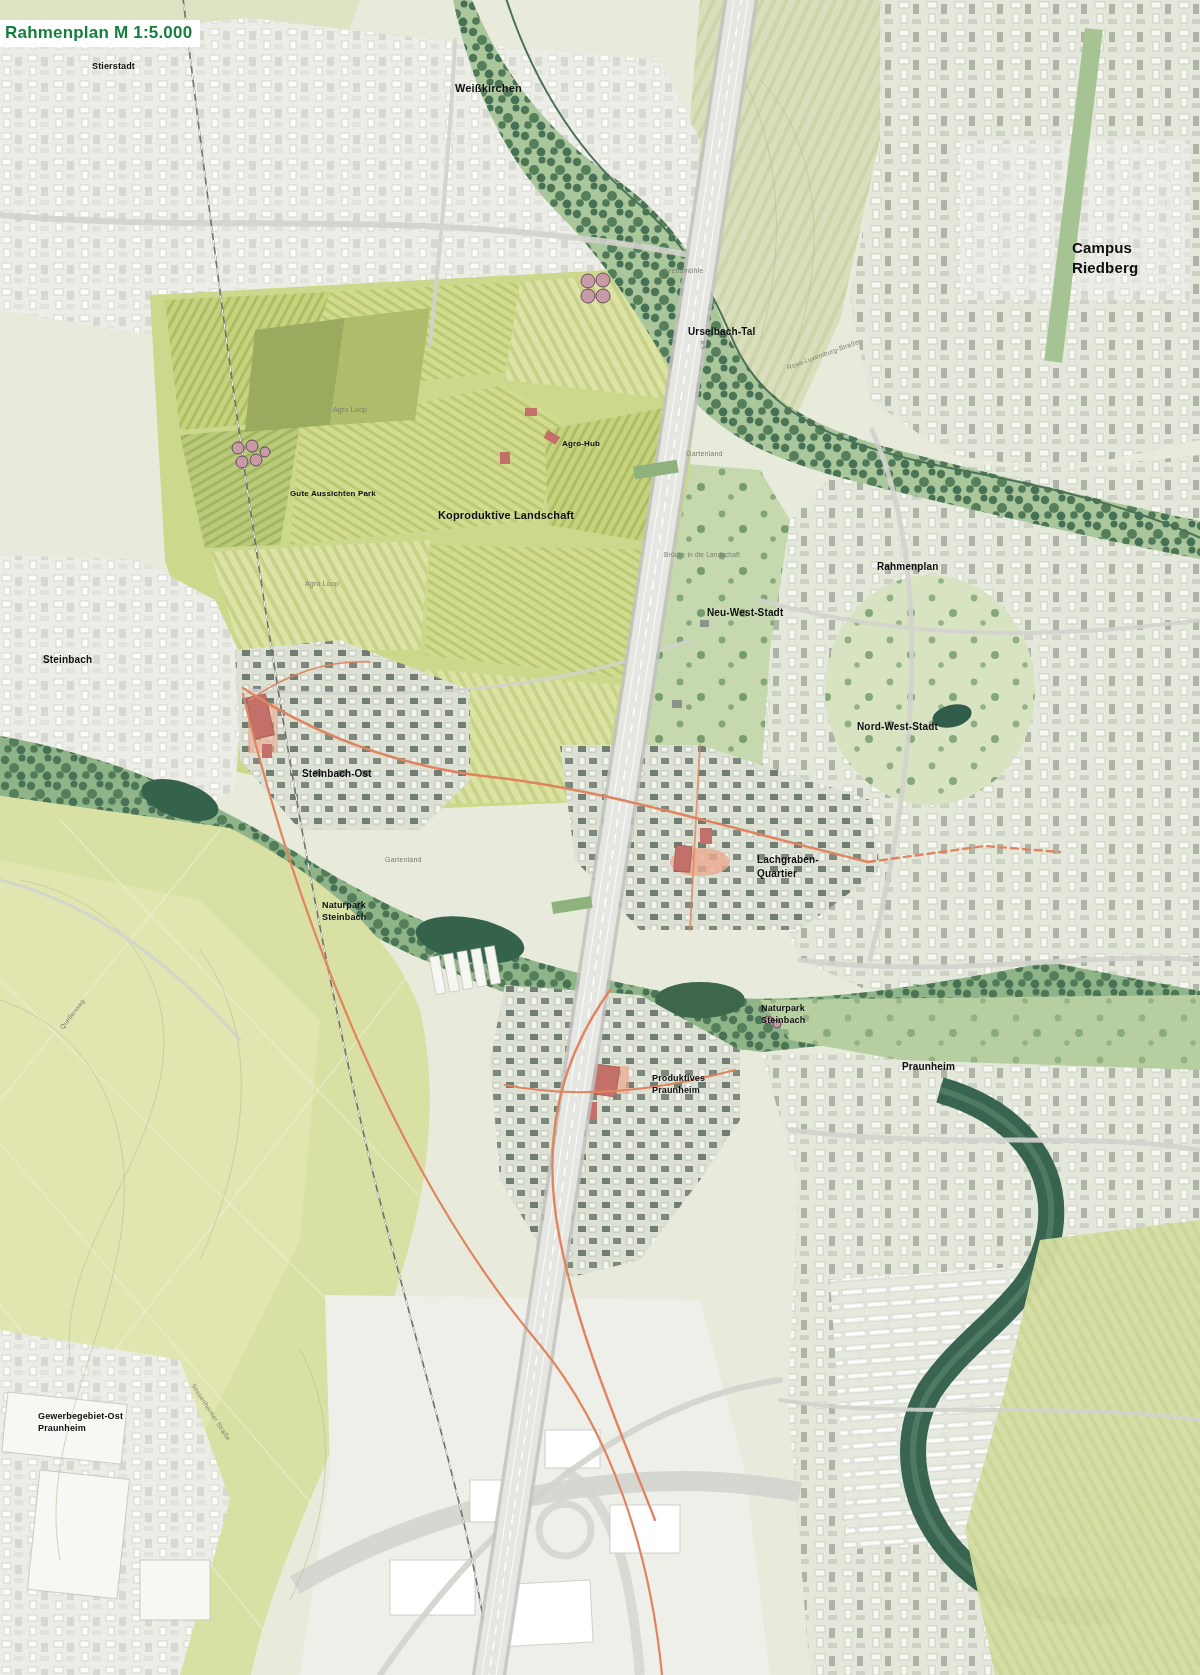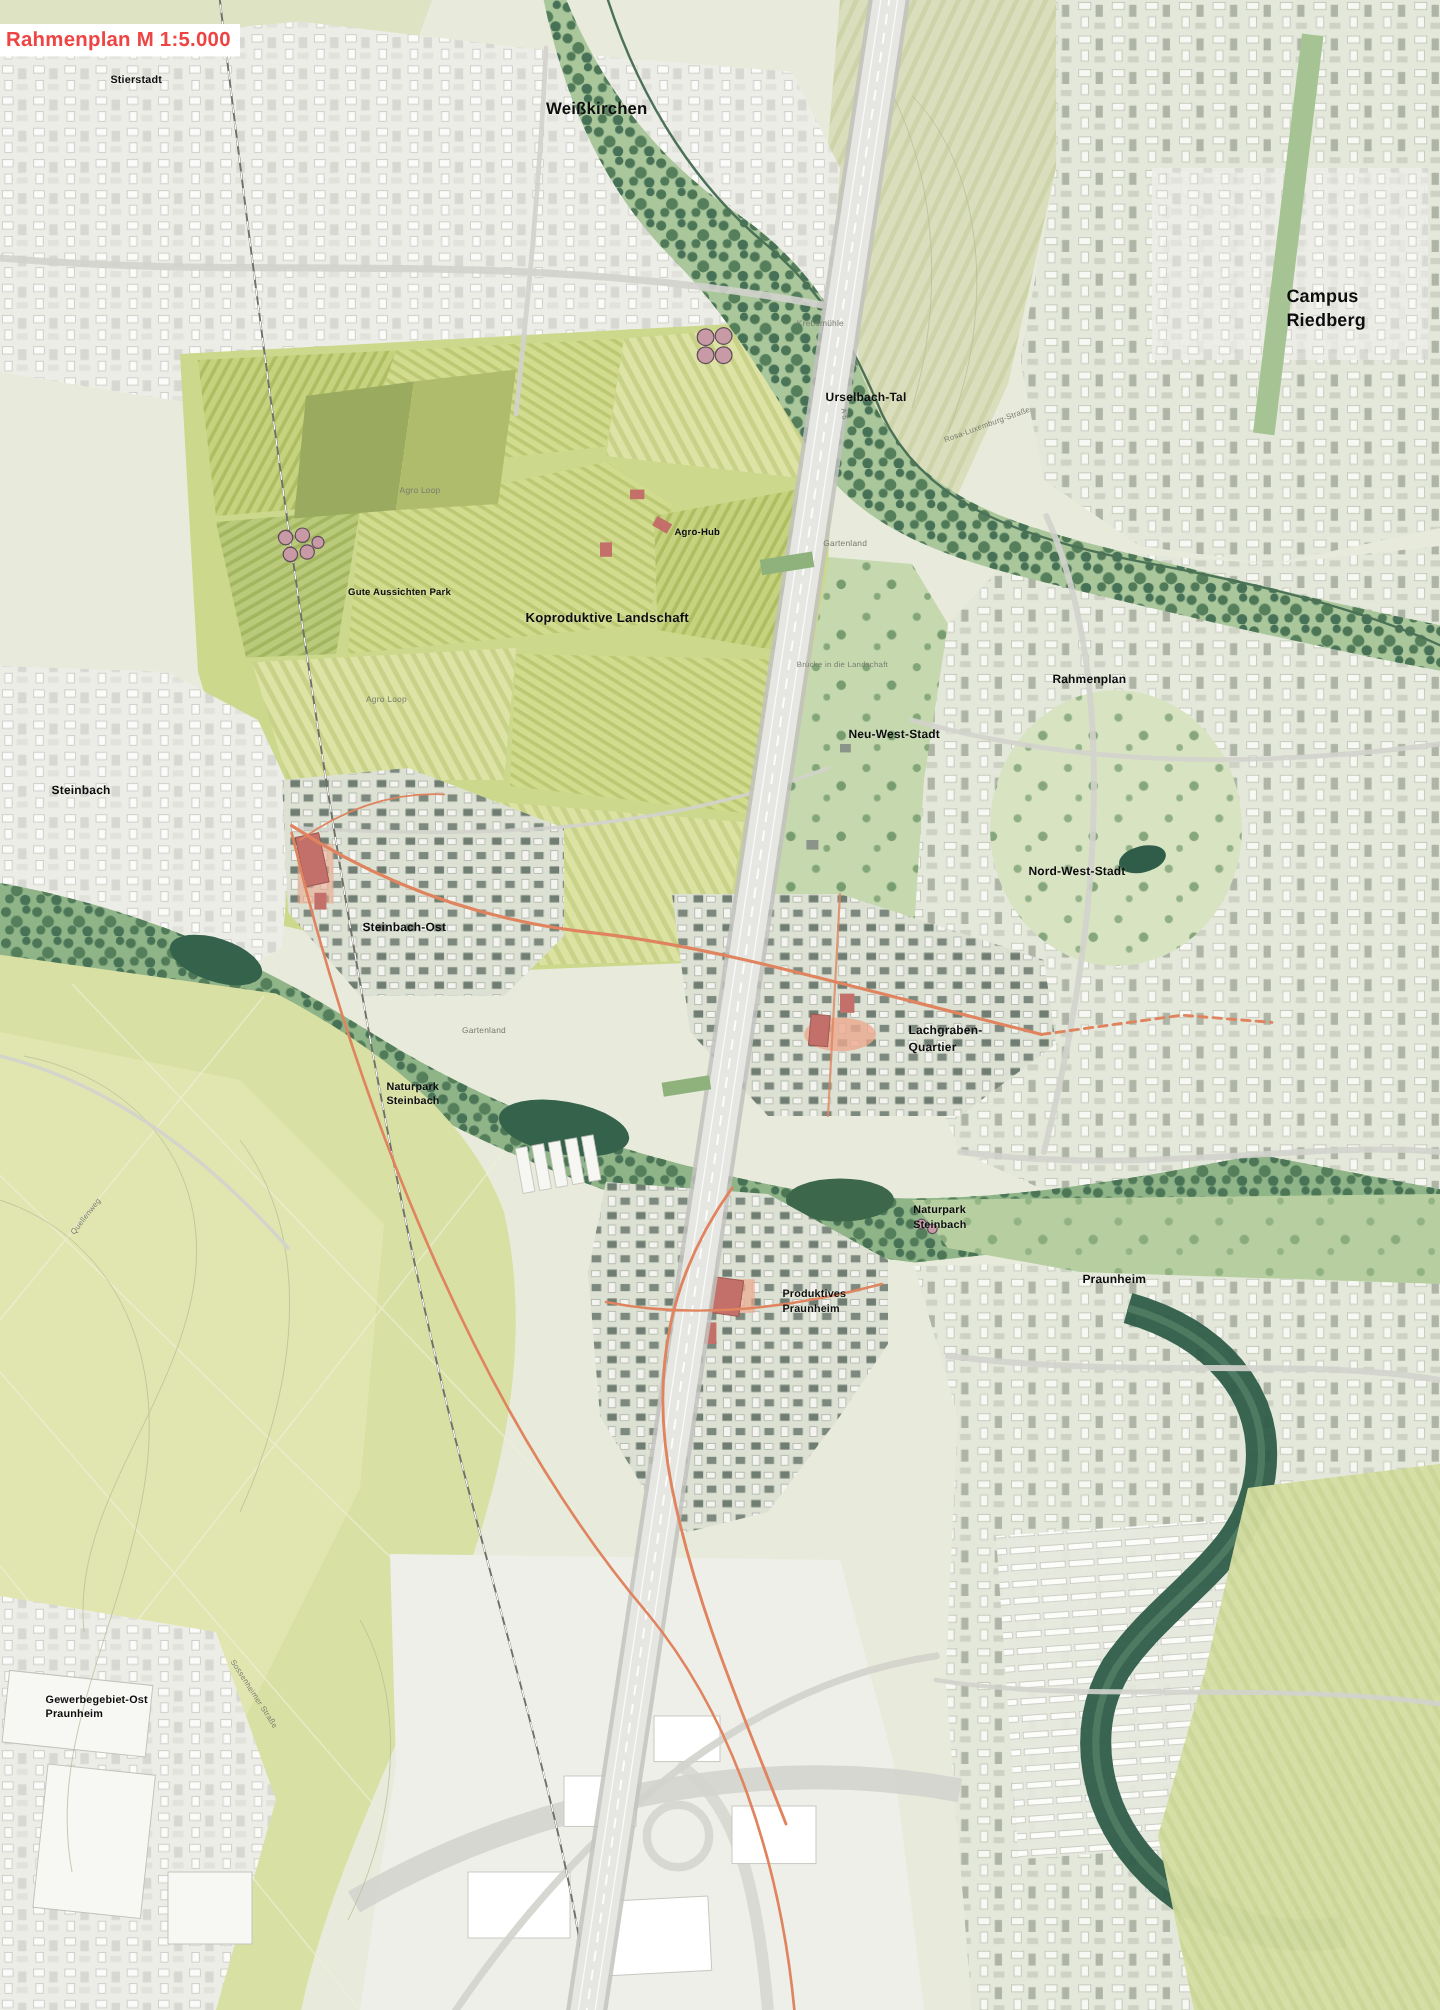--- a/index.html
+++ b/index.html
@@ -6,21 +6,21 @@
   .stage{position:relative;width:1200px;height:1675px;overflow:hidden;
          background:#e8ebdb;font-family:"Liberation Sans",sans-serif;}
   .stage svg{position:absolute;left:0;top:0;}
   .labels{position:absolute;left:0;top:0;width:100%;height:100%;}
   .map-label{position:absolute;font-family:"Liberation Sans",sans-serif;
              font-weight:700;color:#0d0d0d;white-space:pre-line;line-height:1.35;
              letter-spacing:.15px;text-shadow:0 0 2px rgba(255,255,255,.35);}
   .map-label.tone-minor{font-weight:400;color:#787d70;text-shadow:none;letter-spacing:.2px;}
   .plan-title{position:absolute;left:0;top:20px;background:#ffffff;
               padding:3px 8px 4px 5px;font-weight:700;font-size:17px;
-              letter-spacing:.2px;color:#ef4444;}
+              letter-spacing:.2px;color:#15803d;}
 </style>
 </head>
 <body>
 
 <div class="stage">
 
   <svg width="1200" height="1675" viewBox="0 0 1200 1675" aria-hidden="true">
     <defs>
       <pattern id="sA" width="8" height="8" patternUnits="userSpaceOnUse" patternTransform="rotate(32)">
         <rect width="8" height="8" fill="#d2dc8e"></rect>
@@ -266,21 +266,21 @@
 
     <g fill="#c4706a">
       <rect x="525" y="408" width="12" height="8"></rect>
       <rect x="548" y="430" width="14" height="9" transform="rotate(30 548 430)"></rect>
       <rect x="500" y="452" width="10" height="12"></rect>
     </g>
   </svg>
 
   <div class="labels" id="labels">
       <div class="map-label tone-primary" style="left: 92px; top: 60px; font-size: 9px;">Stierstadt</div>
-      <div class="map-label tone-primary" style="left: 455px; top: 81px; font-size: 14px;">Weißkirchen</div>
+      <div class="map-label tone-primary" style="left: 455px; top: 81px; font-size: 11px;">Weißkirchen</div>
       <div class="map-label tone-primary" style="left: 1072px; top: 238px; font-size: 15px;">Campus Riedberg</div>
       <div class="map-label tone-primary" style="left: 688px; top: 325px; font-size: 10px;">Urselbach-Tal</div>
       <div class="map-label tone-primary" style="left: 562px; top: 439px; font-size: 8px; text-align: right;">Agro-Hub</div>
       <div class="map-label tone-primary" style="left: 290px; top: 489px; font-size: 8px;">Gute Aussichten Park</div>
       <div class="map-label tone-primary" style="left: 438px; top: 508px; font-size: 11px;">Koproduktive Landschaft</div>
       <div class="map-label tone-primary" style="left: 877px; top: 560px; font-size: 10px;">Rahmenplan</div>
       <div class="map-label tone-primary" style="left: 707px; top: 606px; font-size: 10px;">Neu-West-Stadt</div>
       <div class="map-label tone-primary" style="left: 857px; top: 688px; font-size: 10px; margin-top: 32px;">Nord-West-Stadt</div>
       <div class="map-label tone-primary" style="left: 43px; top: 653px; font-size: 10px;">Steinbach</div>
       <div class="map-label tone-primary" style="left: 302px; top: 767px; font-size: 10px;">Steinbach-Ost</div>

